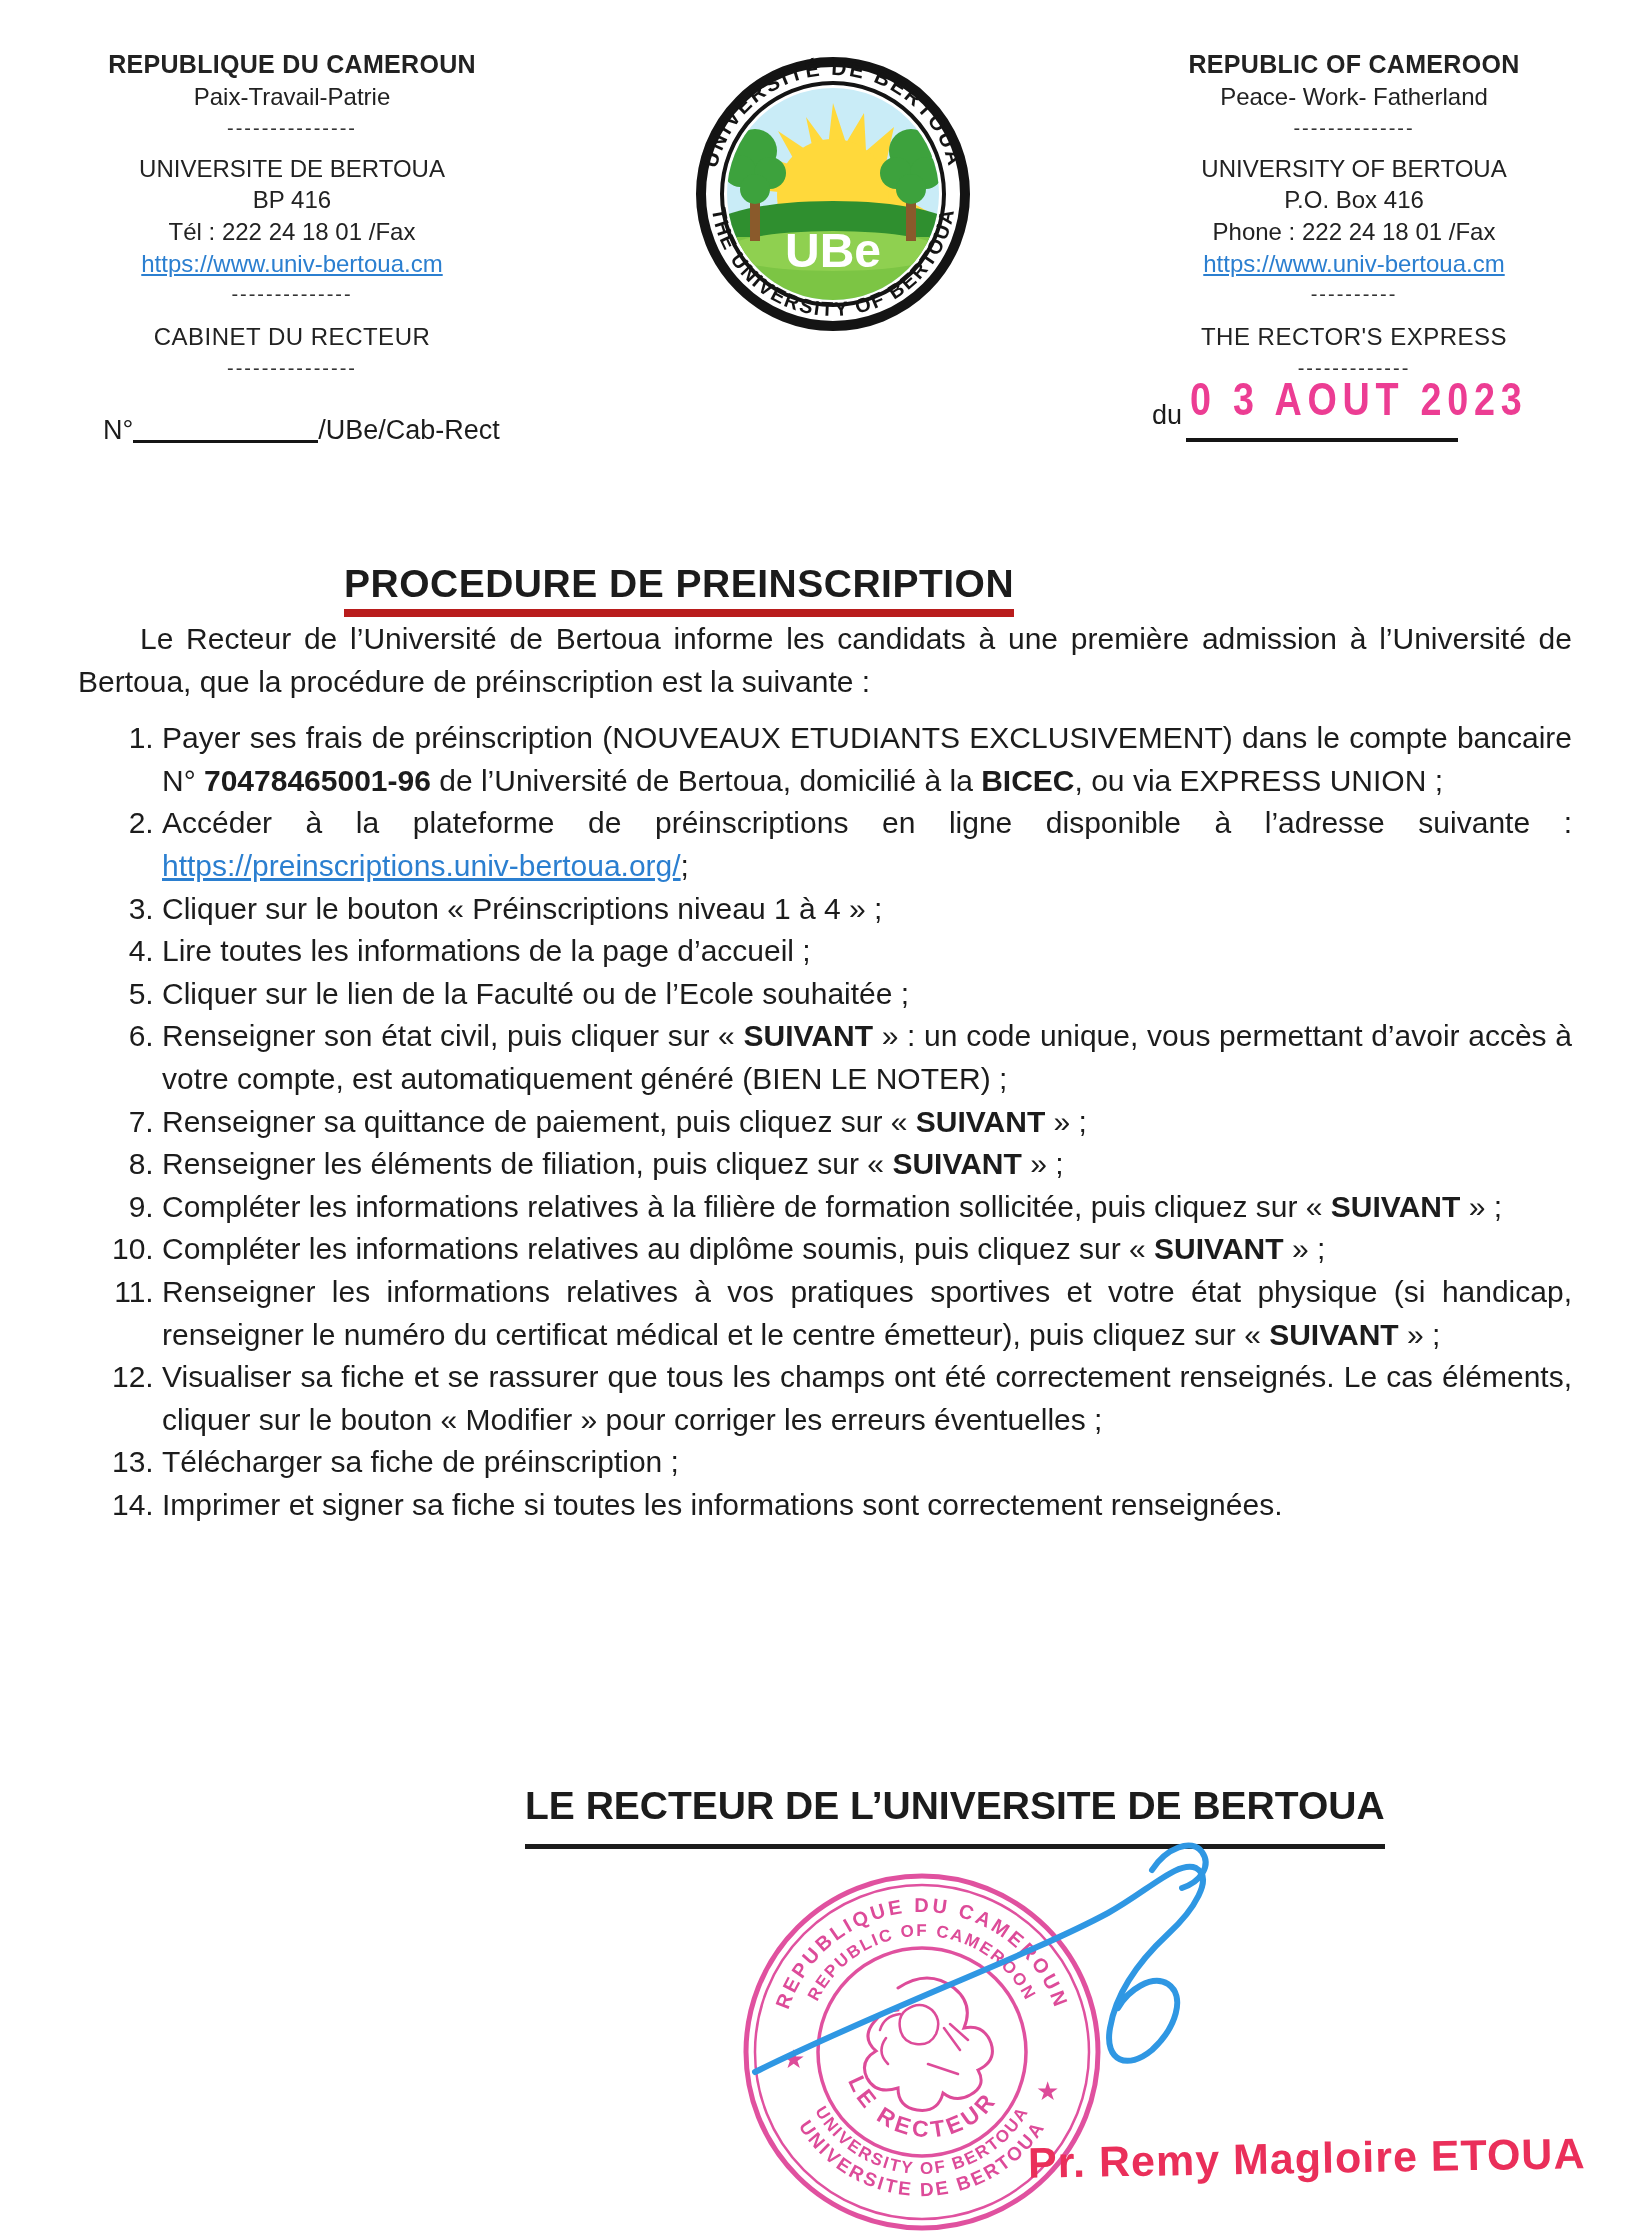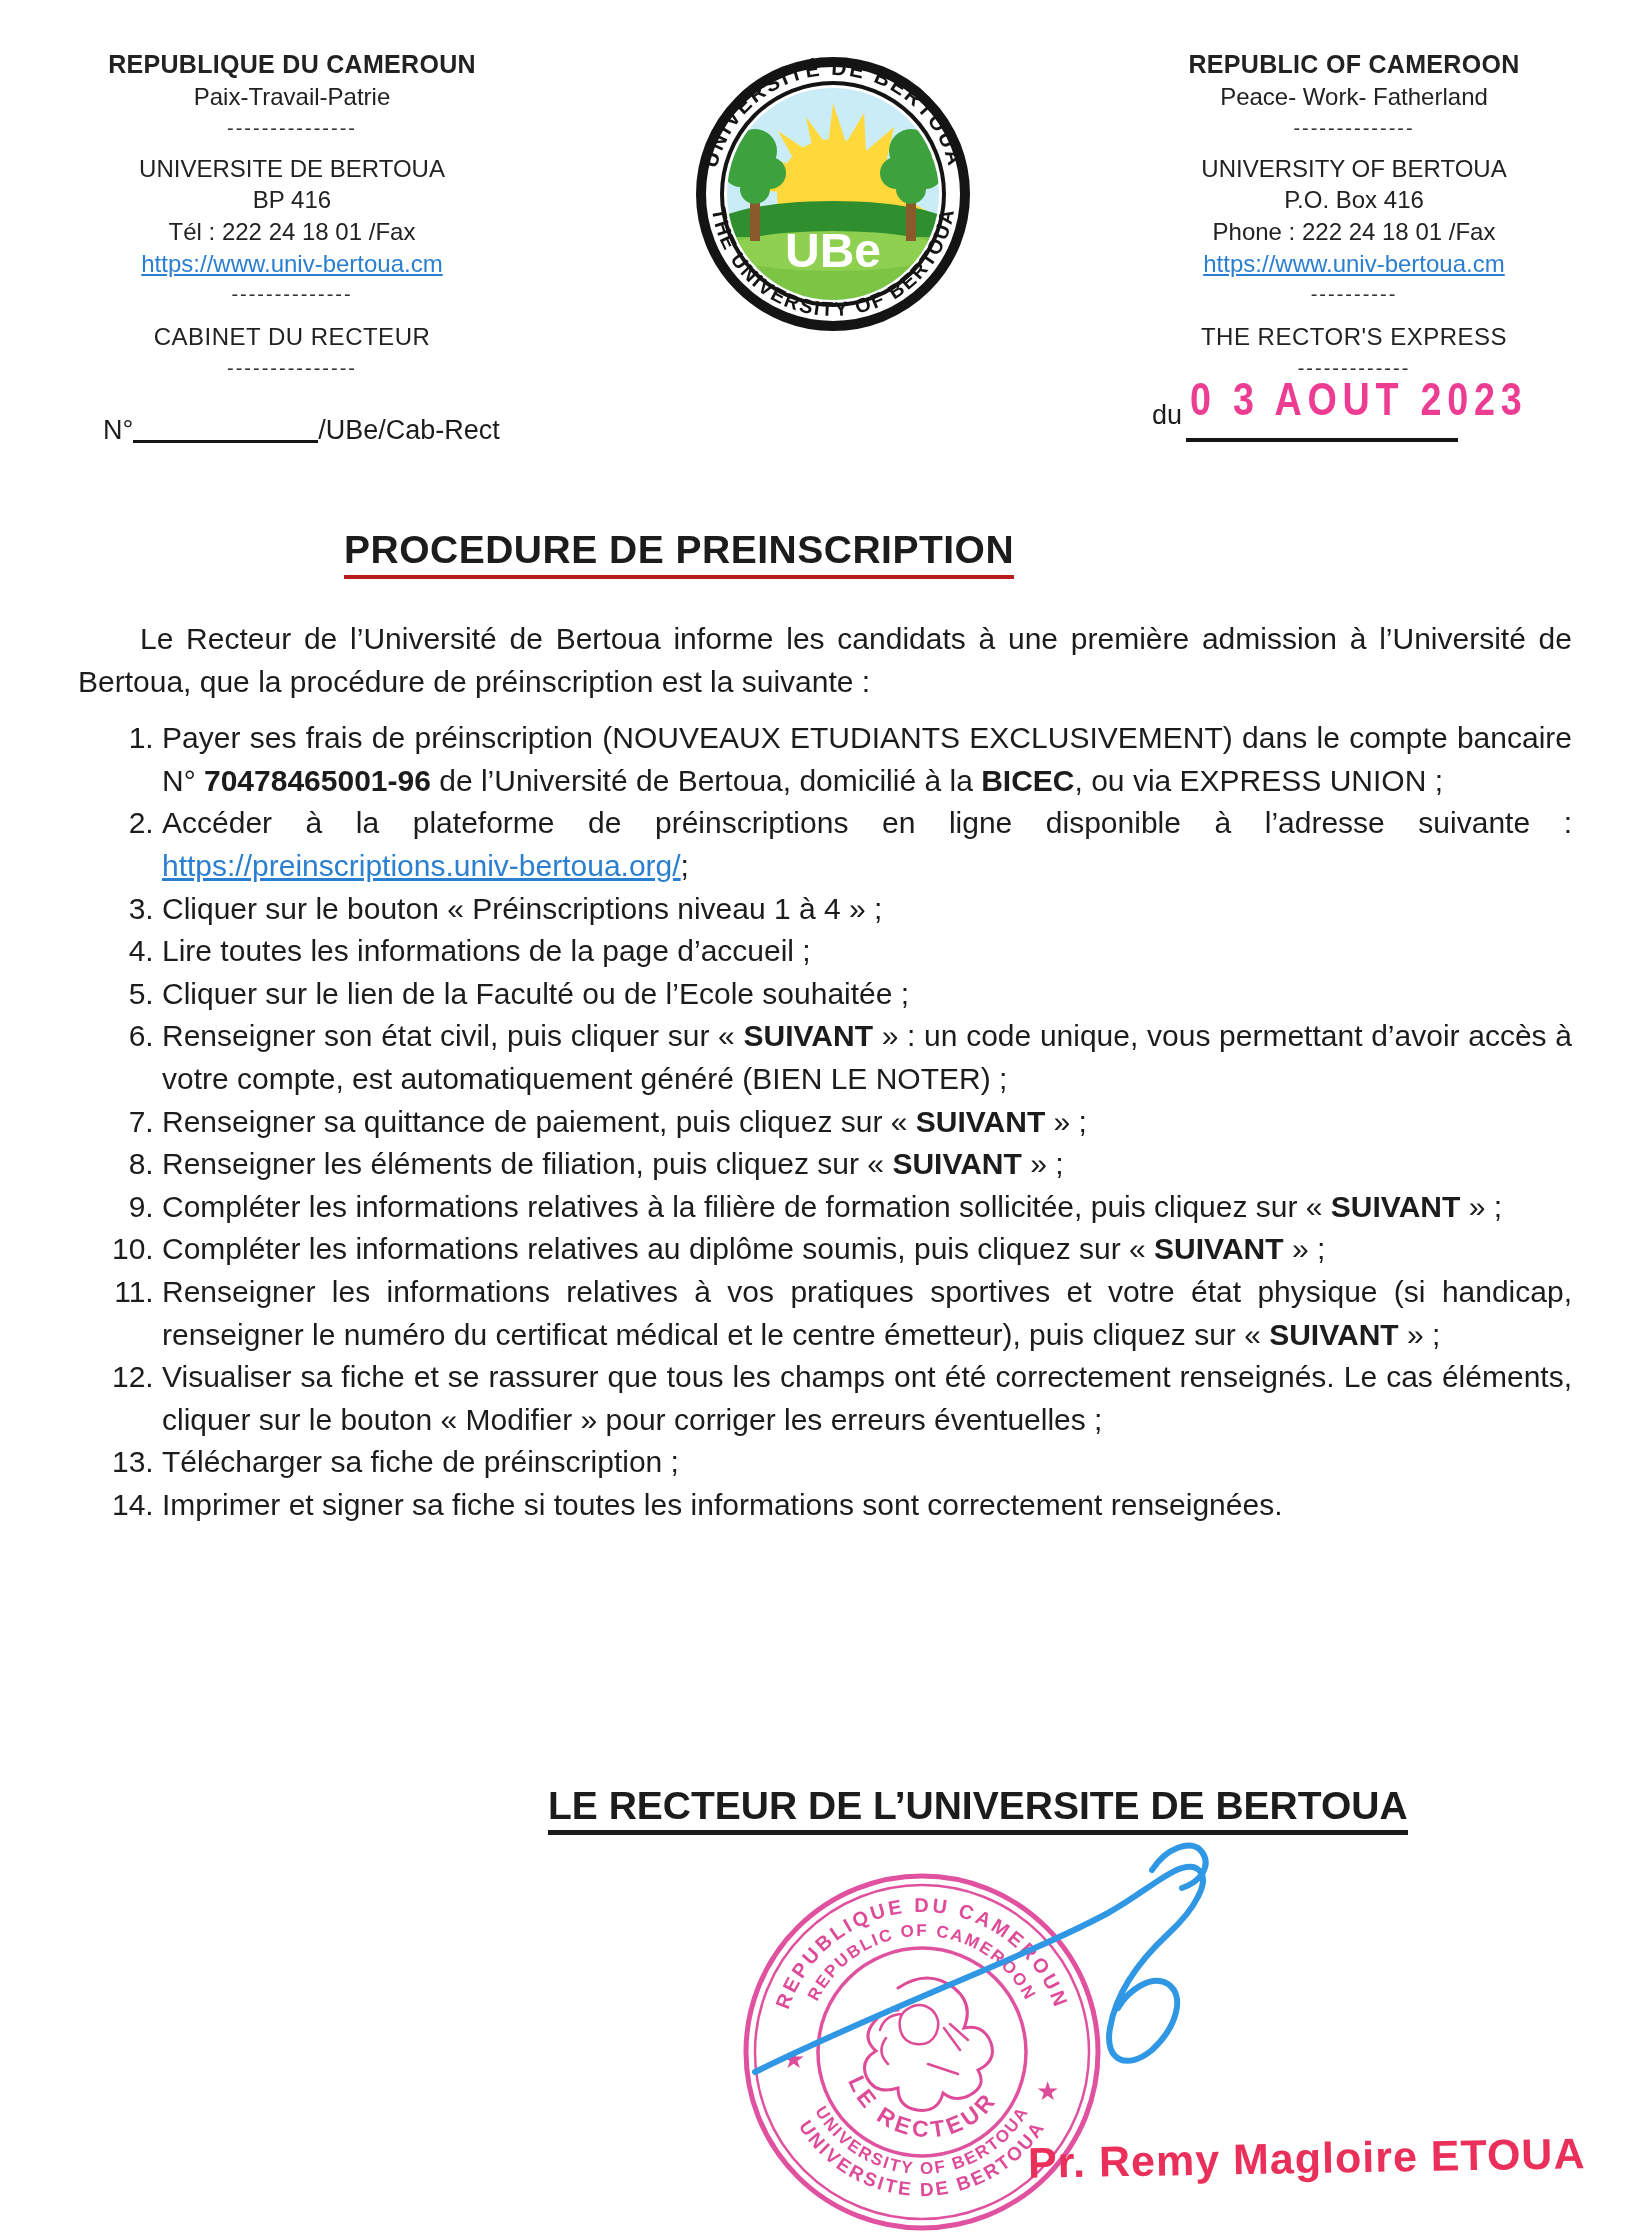--- a/index.html
+++ b/index.html
@@ -30,35 +30,35 @@
   .ref-blank{display:inline-block;width:185px;border-bottom:3px solid #151515;height:24px;vertical-align:-4px;}
   .date-line{position:absolute;left:1152px;top:400px;font-size:27px;white-space:nowrap;}
   .date-stamp{
     position:absolute;left:1190px;top:372px;
     font-weight:bold;font-size:46px;letter-spacing:7px;color:#ec3d93;
     transform:scaleX(.82);transform-origin:left;white-space:nowrap;
   }
   .date-underline{position:absolute;left:1186px;top:438px;width:272px;border-bottom:4px solid #151515;}
   
   .doc-title{
-    position:absolute;left:344px;top:528px;
+    position:absolute;left:344px;top:562px;
     font-size:39px;font-weight:bold;letter-spacing:.5px;
-    border-bottom:4px solid #b91c1c;padding-bottom:3px;white-space:nowrap;
+    border-bottom:8px solid #b91c1c;padding-bottom:3px;white-space:nowrap;
   }
   
   .body-text{position:absolute;left:78px;top:618px;width:1494px;font-size:30px;line-height:1.42;text-align:justify;}
   .intro{margin:0;text-indent:62px;}
   ol.steps{margin:14px 0 0 0;padding-left:84px;}
   ol.steps li{text-align:justify;}
   .b{font-weight:bold;}
   
   .closing-heading{
-    position:absolute;left:548px;top:1784px;
+    position:absolute;left:525px;top:1784px;
     font-size:39px;font-weight:bold;
-    border-bottom:5px solid #1c1c1c;padding-bottom:2px;white-space:nowrap;
+    border-bottom:5px solid #1c1c1c;padding-bottom:16px;white-space:nowrap;
   }
   .round-stamp{position:absolute;left:738px;top:1868px;width:368px;height:368px;}
   .signature{position:absolute;left:700px;top:1830px;width:560px;height:300px;pointer-events:none;}
   .signer-name{
     position:absolute;left:1028px;top:2134px;
     font-size:43px;font-weight:bold;letter-spacing:1px;color:#ea2f5a;
     transform:rotate(-1deg);white-space:nowrap;
   }
 </style>
 </head>

